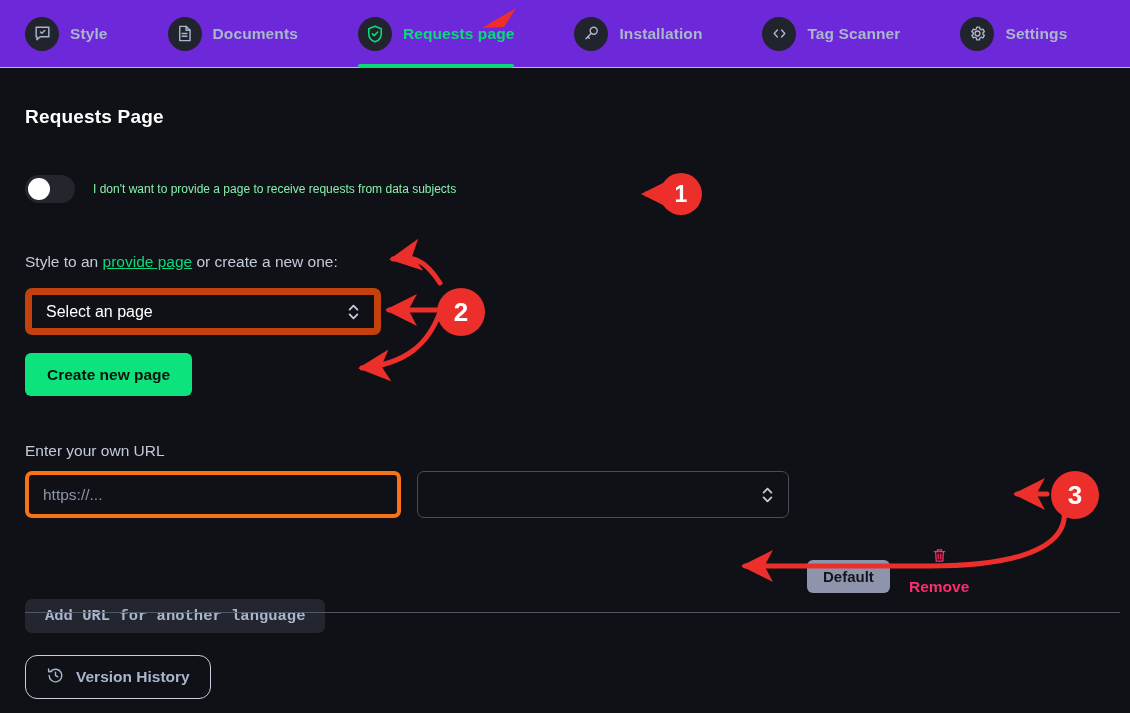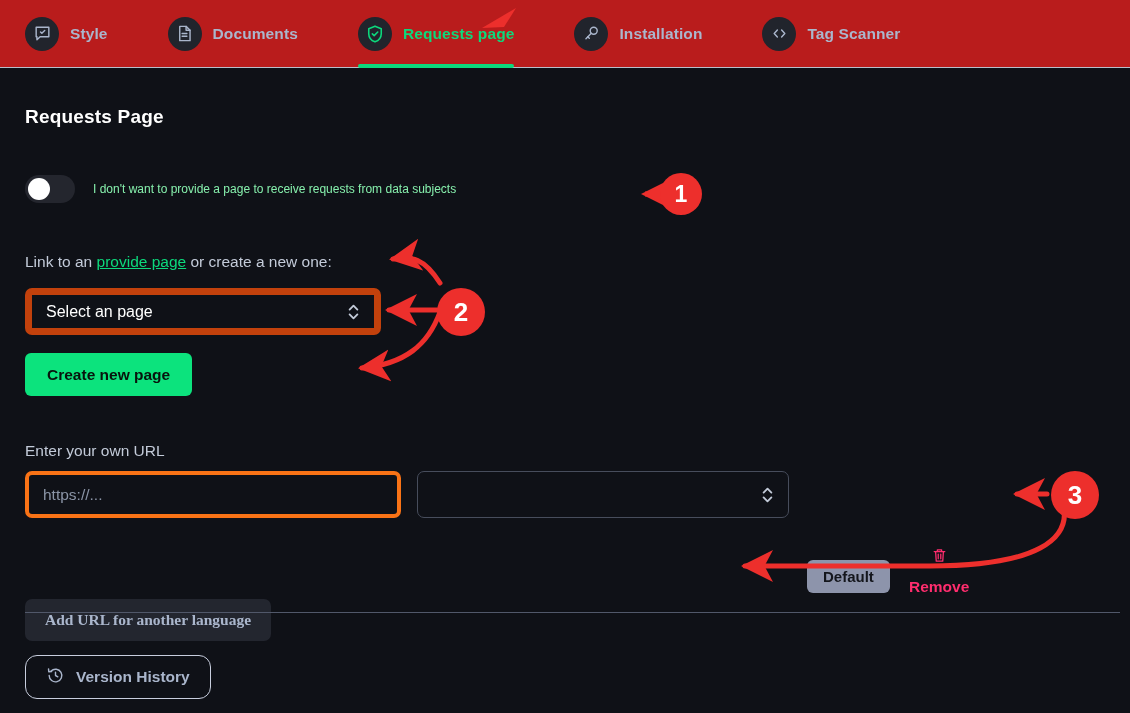--- a/index.html
+++ b/index.html
@@ -9,21 +9,21 @@
     width: 1130px; height: 713px;
     background: #0f1117;
     font-family: "Liberation Sans", sans-serif;
     overflow: hidden;
   }
   #root { position: relative; width: 1130px; height: 713px; background: #0f1117; }
 
   
   .tabbar {
     position: absolute; left: 0; top: 0; width: 1130px; height: 68px;
-    background: #b91c1c;
+    background: #6d28d9;
     border-bottom: 1px solid #b9bfcb;
     display: flex; align-items: flex-start;
     padding-left: 25px;
   }
   .tab {
     display: flex; align-items: center; gap: 11px;
     height: 67px; padding: 0 22px 0 0; margin-right: 38px;
     position: relative; cursor: pointer; user-select: none;
   }
   .tab .tabicon {
@@ -127,25 +127,25 @@
     cursor: pointer; display: flex; align-items: center;
   }
   .remove-wrap {
     position: absolute; left: 909px; top: 478px;
     display: flex; align-items: center; gap: 9px; cursor: pointer; flex-direction: column;
   }
   .remove-text { font-size: 15.5px; font-weight: bold; color: #ff2d6e; }
 
   .btn-addurl {
     position: absolute; left: 25px; top: 531px;
-    height: 42px; padding: 0 20px;
+    height: 34px; padding: 0 20px;
     background: #23262f; color: #aab6cc;
     border: none; border-radius: 7px;
     font-size: 15.5px; font-weight: bold;
-    font-family: Liberation Serif, serif;
+    font-family: Liberation Mono, monospace;
     cursor: pointer; display: flex; align-items: center;
   }
 
   .divider {
     position: absolute; left: 25px; top: 544px;
     width: 1095px; height: 1px; background: #51586a;
   }
 
   .btn-version {
     position: absolute; left: 25px; top: 587px;
@@ -226,34 +226,44 @@
       <span class="tabicon">
         <svg width="17" height="17" viewBox="0 0 24 24" fill="none" stroke="#aab6cc" stroke-width="2" stroke-linecap="round" stroke-linejoin="round">
           <polyline points="9,7 4.5,12 9,17"></polyline>
             <polyline points="15,7 19.5,12 15,17"></polyline>
         </svg>
       </span>
       <span class="tablabel">Tag Scanner</span>
 
     </div>
 
+    <div class="tab">
+      <span class="tabicon">
+        <svg width="19" height="19" viewBox="0 0 24 24" fill="none" stroke="#aab6cc" stroke-width="1.7" stroke-linecap="round" stroke-linejoin="round">
+          <circle cx="12" cy="12" r="3.1"></circle>
+          <path d="M19 12a7 7 0 0 0-.1-1.1l1.8-1.3-1.8-3.1-2.1.8a7 7 0 0 0-1.9-1.1L14.6 4h-3.6l-.3 2.2a7 7 0 0 0-1.9 1.1l-2.1-.8-1.8 3.1 1.8 1.3A7 7 0 0 0 6.6 12a7 7 0 0 0 .1 1.1l-1.8 1.3 1.8 3.1 2.1-.8a7 7 0 0 0 1.9 1.1l.3 2.2h3.6l.3-2.2a7 7 0 0 0 1.9-1.1l2.1.8 1.8-3.1-1.8-1.3A7 7 0 0 0 19 12z"></path>
+        </svg>
+      </span>
+      <span class="tablabel">Settings</span>
+
+    </div>
   </div>
 
   <div class="content">
 
     <div class="page-title">Requests Page</div>
 
     <div class="toggle-row">
       <span class="switch">
         <span class="knob"></span>
       </span>
       <span class="toggle-label">I don't want to provide a page to receive requests from data subjects</span>
     </div>
 
-    <div class="link-line"><span>Link to an </span><a>provide page</a><span> or create a new one:</span></div>
+    <div class="link-line"><span>Style to an </span><a>provide page</a><span> or create a new one:</span></div>
 
     <div class="select-box">
       <span class="sel-text">Select an page</span>
       <span class="chev">
         <svg width="13" height="22" viewBox="0 0 13 22" fill="none" stroke="#c3cbd9" stroke-width="1.8" stroke-linecap="round" stroke-linejoin="round">
           <polyline points="2.6,8.6 6.5,4.6 10.4,8.6"></polyline>
             <polyline points="2.6,13.4 6.5,17.4 10.4,13.4"></polyline>
         </svg>
       </span>
     </div>

